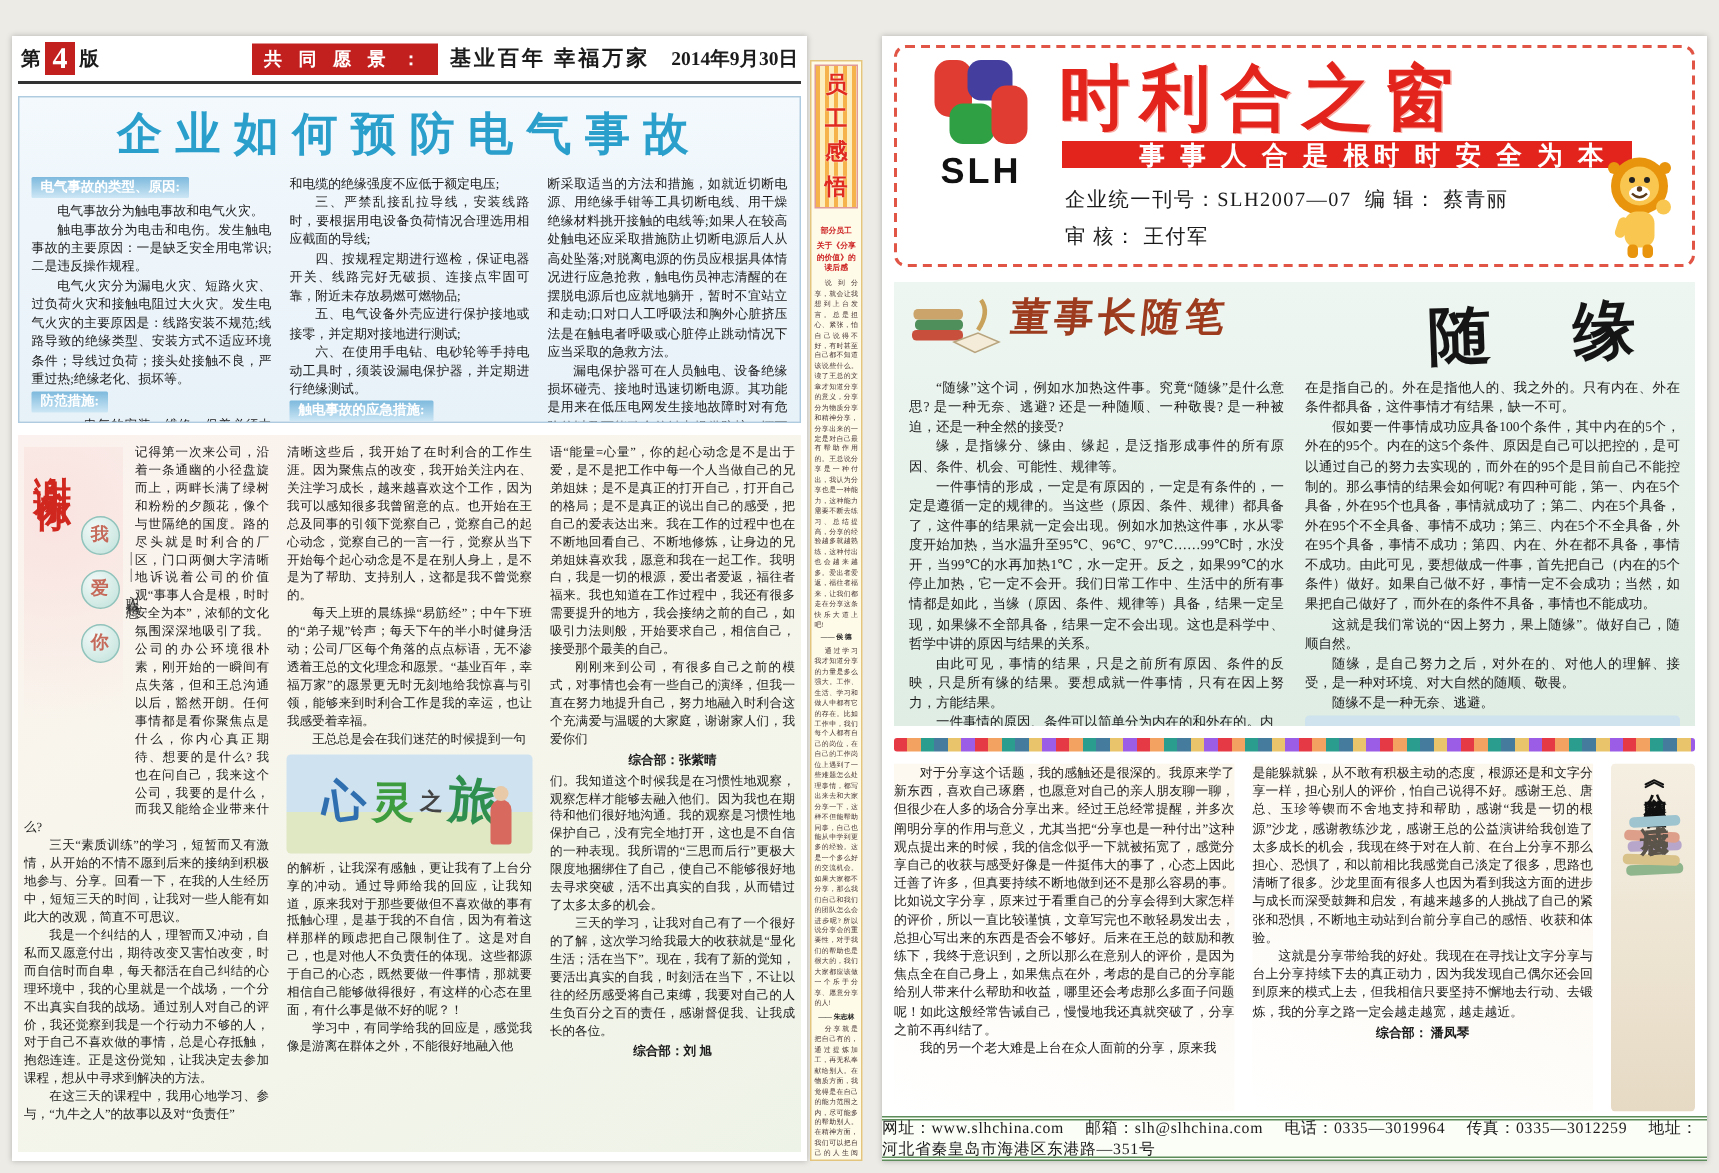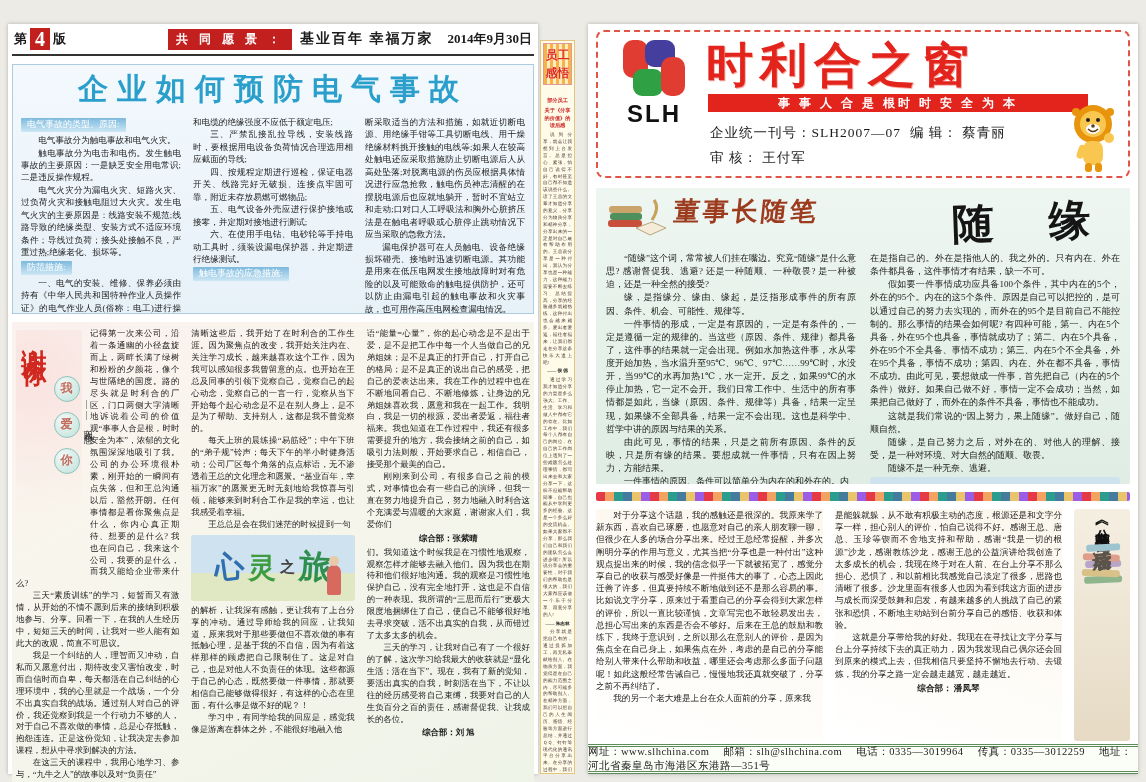--- a/index.html
+++ b/index.html
@@ -10,29 +10,29 @@
   #left-page{left:8px;top:24px;width:530px;height:750px;padding:0 4px;box-sizing:border-box;}
   .masthead{height:30px;display:flex;align-items:center;border-bottom:2px solid #333;padding:0 2px;}
   .page-no{display:flex;align-items:center;gap:3px;font-weight:bold;font-size:13px;}
   .no-box{background:#c21f1f;color:#fff;font-size:20px;font-weight:bold;padding:0 5px;line-height:22px;font-family:"Liberation Serif",serif;}
   .vision{margin-left:90px;display:flex;align-items:center;gap:8px;padding-left:12px;}
   .vision-label{background:#c21f1f;color:#fff;font-weight:bold;font-size:12px;padding:2px 8px;letter-spacing:4px;}
   .vision-text{font-weight:bold;font-size:14px;letter-spacing:2px;}
   .mast-date{margin-left:auto;font-weight:bold;font-size:13px;}
   
   .art1{margin-top:8px;border:1px solid #aecbdf;background:linear-gradient(180deg,#f3f9fd,#e7f1f8);
-        padding:4px 8px 6px;height:250px;box-sizing:border-box;overflow:hidden;}
+        padding:4px 8px 6px;height:218px;box-sizing:border-box;overflow:hidden;}
   .art1-title{text-align:center;color:#2b9fcb;font-weight:bold;font-size:30px;letter-spacing:9px;margin:0 0 6px;}
   .cols{display:flex;gap:12px;}
   .col{flex:1;font-size:8.6px;line-height:1.45;text-align:justify;}
   .para{margin:0;text-indent:2em;}
   .cont{text-indent:0;}
   .sig{margin:2px 0;text-align:center;font-weight:bold;}
   .subhead{display:inline-block;background:linear-gradient(180deg,#7db9dd,#cde7f5);color:#fff;
-           font-weight:normal;padding:0 6px 1px;margin:2px 0;font-size:9px;border-radius:1px;}
+           font-weight:bold;padding:0 6px 1px;margin:2px 0;font-size:9px;border-radius:1px;}
   
   .art2{margin-top:8px;height:478px;box-sizing:border-box;overflow:hidden;padding:6px 4px;
         background:linear-gradient(150deg,#fbf1ee 0%,#f8f6ec 35%,#eef3e8 100%);}
   .art2 .col{font-size:8.4px;line-height:1.42;}
   .xx-block{float:left;width:66px;height:238px;margin:2px 8px 4px 0;display:flex;gap:2px;
             background:radial-gradient(circle at 30% 20%,#f9e3e0,transparent 70%);}
   .xx-main{writing-mode:vertical-rl;font-size:25px;font-weight:bold;color:#d0271f;letter-spacing:6px;}
   .xx-bubbles{display:flex;flex-direction:column;gap:10px;margin-top:46px;}
   .bubble{width:24px;height:24px;border-radius:50%;border:1px solid #8fc3bb;
           background:radial-gradient(circle at 35% 30%,#f2faf8,#bfe0d9);display:flex;align-items:center;justify-content:center;
@@ -44,34 +44,34 @@
   .j2{color:#3d9c3d;font-size:28px;font-weight:bold;}
   .j3{color:#444;font-size:15px;font-weight:bold;}
   .j4{color:#2f8f4f;font-size:33px;font-weight:bold;transform:rotate(4deg);}
   .jfig{position:absolute;right:14px;bottom:6px;width:14px;height:30px;background:#d8695e;border-radius:7px 7px 2px 2px;}
   .jfig:before{content:"";position:absolute;top:-9px;left:2px;width:10px;height:10px;border-radius:50%;background:#e8c9a8;}
   
   #strip{position:absolute;left:540px;top:40px;width:35px;height:734px;background:#fffbe9;
          border:1px solid #e3c57e;box-sizing:border-box;padding:2px;font-size:4.6px;line-height:1.5;
          text-align:justify;color:#433;overflow:hidden;}
   .strip-head{background:repeating-linear-gradient(90deg,#f6b24b 0 3px,#fdeec0 3px 6px);
-              border:1px solid #e09a9a;color:#e02a1f;font-weight:bold;font-size:12px;text-align:center;
+              border:1px solid #e09a9a;color:#e02a1f;font-weight:bold;font-size:15px;text-align:center;
               padding:2px 0;margin-bottom:12px;text-shadow:0 0 1px #fff;}
   .strip-sub{color:#c22;font-weight:bold;font-size:5.2px;text-align:center;margin:2px 0;}
   #strip .para{text-indent:1.5em;margin-bottom:2px;}
   #strip .sig{font-weight:bold;color:#222;}
   
   #right-page{left:588px;top:24px;width:550px;height:750px;box-sizing:border-box;padding:6px 8px 26px;}
   .rp-head{position:relative;height:148px;border:2px dashed #e05545;border-radius:8px;box-sizing:border-box;padding:6px 8px;}
   .logo{position:absolute;left:10px;top:8px;width:92px;text-align:center;}
   .logo-text{font-family:"Liberation Sans","DejaVu Sans",sans-serif;font-weight:bold;font-size:24px;letter-spacing:2px;color:#111;line-height:1;}
   .rp-title{position:absolute;left:108px;top:2px;right:16px;color:#e2241d;font-weight:900;font-size:47px;
             letter-spacing:7px;white-space:nowrap;text-shadow:1px 1px 0 #f8b0a8;}
   .rp-banner{position:absolute;left:110px;top:62px;right:40px;height:18px;background:#e2241d;color:#fff;
-             display:flex;justify-content:center;align-items:center;padding:0 16px;font-size:12px;font-weight:bold;letter-spacing:3px;}
+             display:flex;justify-content:flex-end;align-items:center;padding:0 16px;font-size:17px;font-weight:bold;letter-spacing:3px;}
   .rp-info{position:absolute;left:112px;top:92px;right:70px;display:grid;grid-template-columns:1.35fr 1fr;row-gap:7px;
            font-size:13.5px;letter-spacing:1px;align-items:center;}
   .issue-box{border:1.5px solid #e2241d;border-radius:3px;padding:1px 8px;display:inline-block;justify-self:start;}
   .lion{position:absolute;right:6px;bottom:2px;}
   
   .essay{margin-top:10px;position:relative;background:linear-gradient(180deg,#eef6f1,#dfede4);
          padding:6px 10px 8px;height:296px;box-sizing:border-box;overflow:hidden;}
   .essay-head{display:flex;align-items:flex-start;margin-bottom:2px;}
   .essay-label{font-size:26px;font-weight:bold;color:#9c3b1e;letter-spacing:3px;margin-left:6px;transform:skewX(-6deg);}
   .essay-title{margin-left:auto;font-size:42px;font-weight:bold;color:#151515;letter-spacing:22px;transform:rotate(-2deg);margin-right:8px;}
@@ -229,21 +229,21 @@
         <rect x="4" y="19" width="32" height="7" rx="3" fill="#4f8f5b"></rect>
         <rect x="3" y="12" width="33" height="7" rx="3" fill="#caa46a"></rect>
         <polygon points="30,34 46,28 60,34 44,41" fill="#f4ecd8" stroke="#b8a47e" stroke-width="1"></polygon>
         <path d="M48 6 Q54 14 46 26" stroke="#c8a15a" stroke-width="3" fill="none"></path>
       </svg>
       <span class="essay-label">董事长随笔</span>
       <span class="essay-title">随 缘</span>
     </div>
     <div class="essay-cols">
       <div class="col">
-          <p class="para">“随缘”这个词，常常被人们挂在嘴边。究竟“随缘”是什么意思? 感谢督促我、逃避? 还是一种随顺、一种敬畏? 是一种被迫，还是一种全然的接受?</p>
+          <p class="para">“随缘”这个词，例如水加热这件事。究竟“随缘”是什么意思? 是一种无奈、逃避? 还是一种随顺、一种敬畏? 是一种被迫，还是一种全然的接受?</p>
           <p class="para">缘，是指缘分、缘由、缘起，是泛指形成事件的所有原因、条件、机会、可能性、规律等。</p>
           <p class="para">一件事情的形成，一定是有原因的，一定是有条件的，一定是遵循一定的规律的。当这些（原因、条件、规律）都具备了，这件事的结果就一定会出现。例如水加热这件事，水从零度开始加热，当水温升至95℃、96℃、97℃……99℃时，水没开，当99℃的水再加热1℃，水一定开。反之，如果99℃的水停止加热，它一定不会开。我们日常工作中、生活中的所有事情都是如此，当缘（原因、条件、规律等）具备，结果一定呈现，如果缘不全部具备，结果一定不会出现。这也是科学中、哲学中讲的原因与结果的关系。</p>
           <p class="para">由此可见，事情的结果，只是之前所有原因、条件的反映，只是所有缘的结果。要想成就一件事情，只有在因上努力，方能结果。</p>
           <p class="para">一件事情的原因、条件可以简单分为内在的和外在的。内</p>
         </div>
       <div class="col">
         <div>
             <p class="para cont">在是指自己的。外在是指他人的、我之外的。只有内在、外在条件都具备，这件事情才有结果，缺一不可。</p>
             <p class="para">假如要一件事情成功应具备100个条件，其中内在的5个，外在的95个。内在的这5个条件、原因是自己可以把控的，是可以通过自己的努力去实现的，而外在的95个是目前自己不能控制的。那么事情的结果会如何呢? 有四种可能，第一、内在5个具备，外在95个也具备，事情就成功了；第二、内在5个具备，外在95个不全具备、事情不成功；第三、内在5个不全具备，外在95个具备，事情不成功；第四、内在、外在都不具备，事情不成功。由此可见，要想做成一件事，首先把自己（内在的5个条件）做好。如果自己做不好，事情一定不会成功；当然，如果把自己做好了，而外在的条件不具备，事情也不能成功。</p>
             <p class="para">这就是我们常说的“因上努力，果上随缘”。做好自己，随顺自然。</p>

